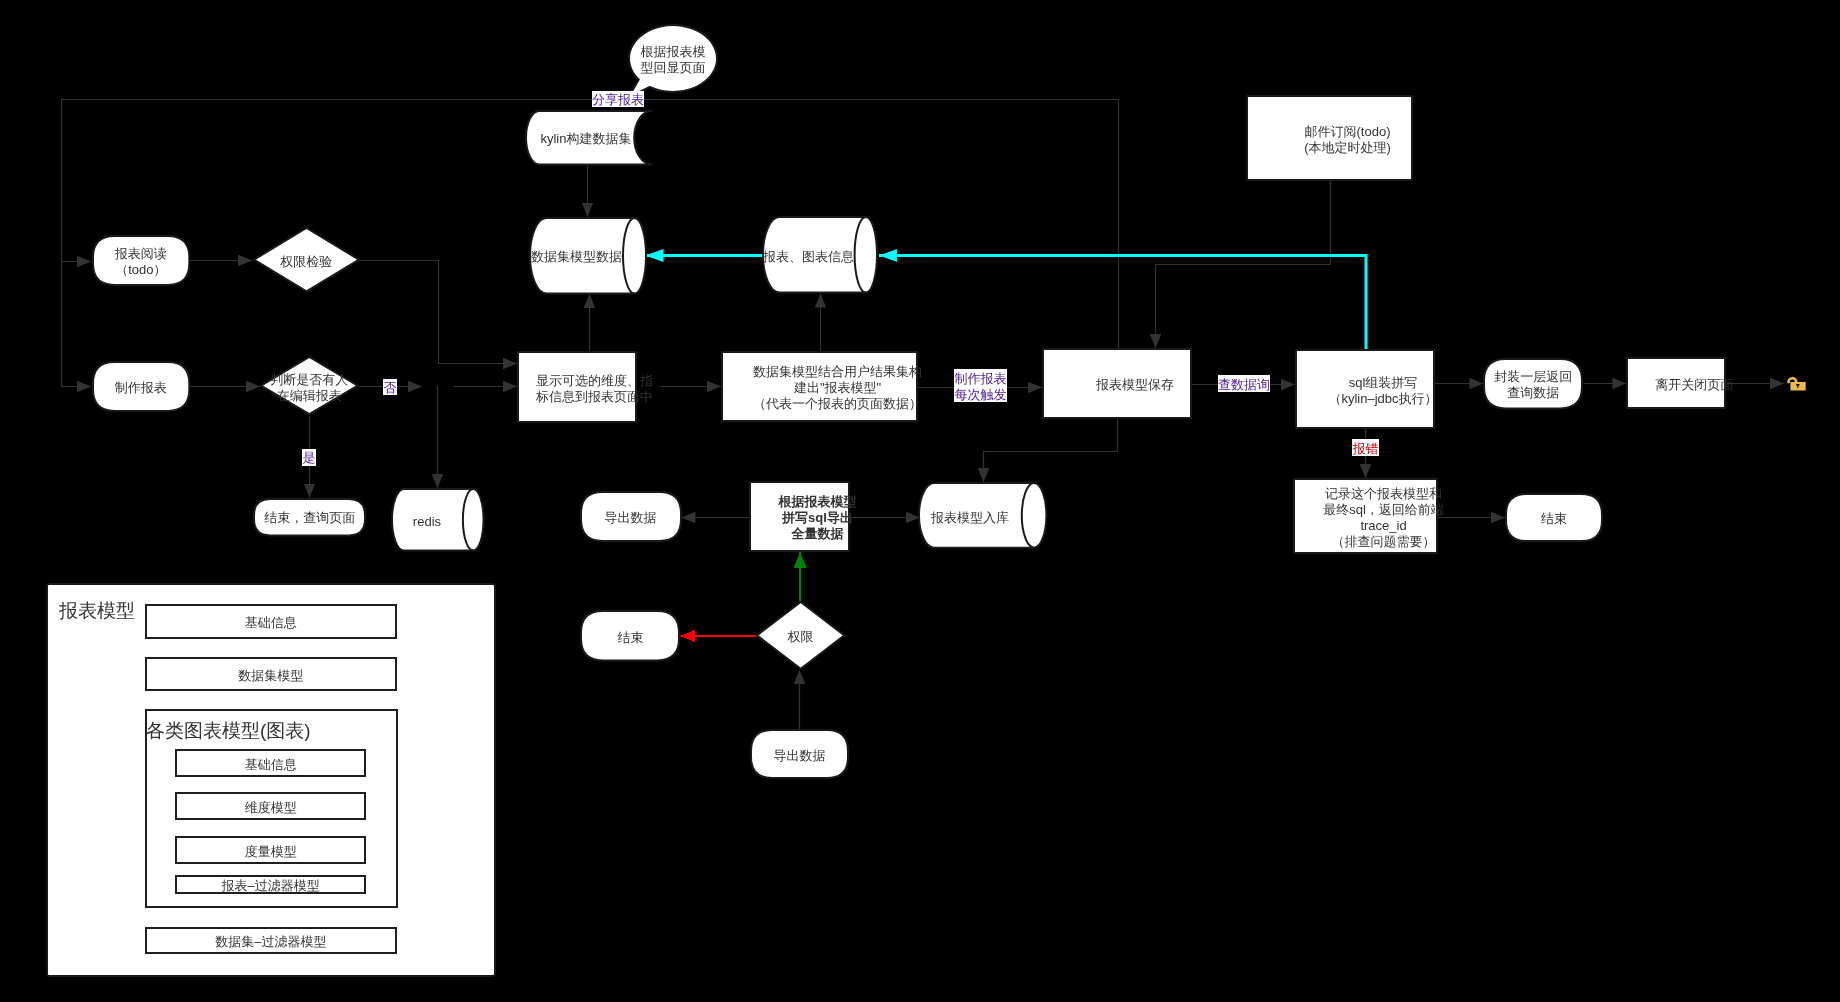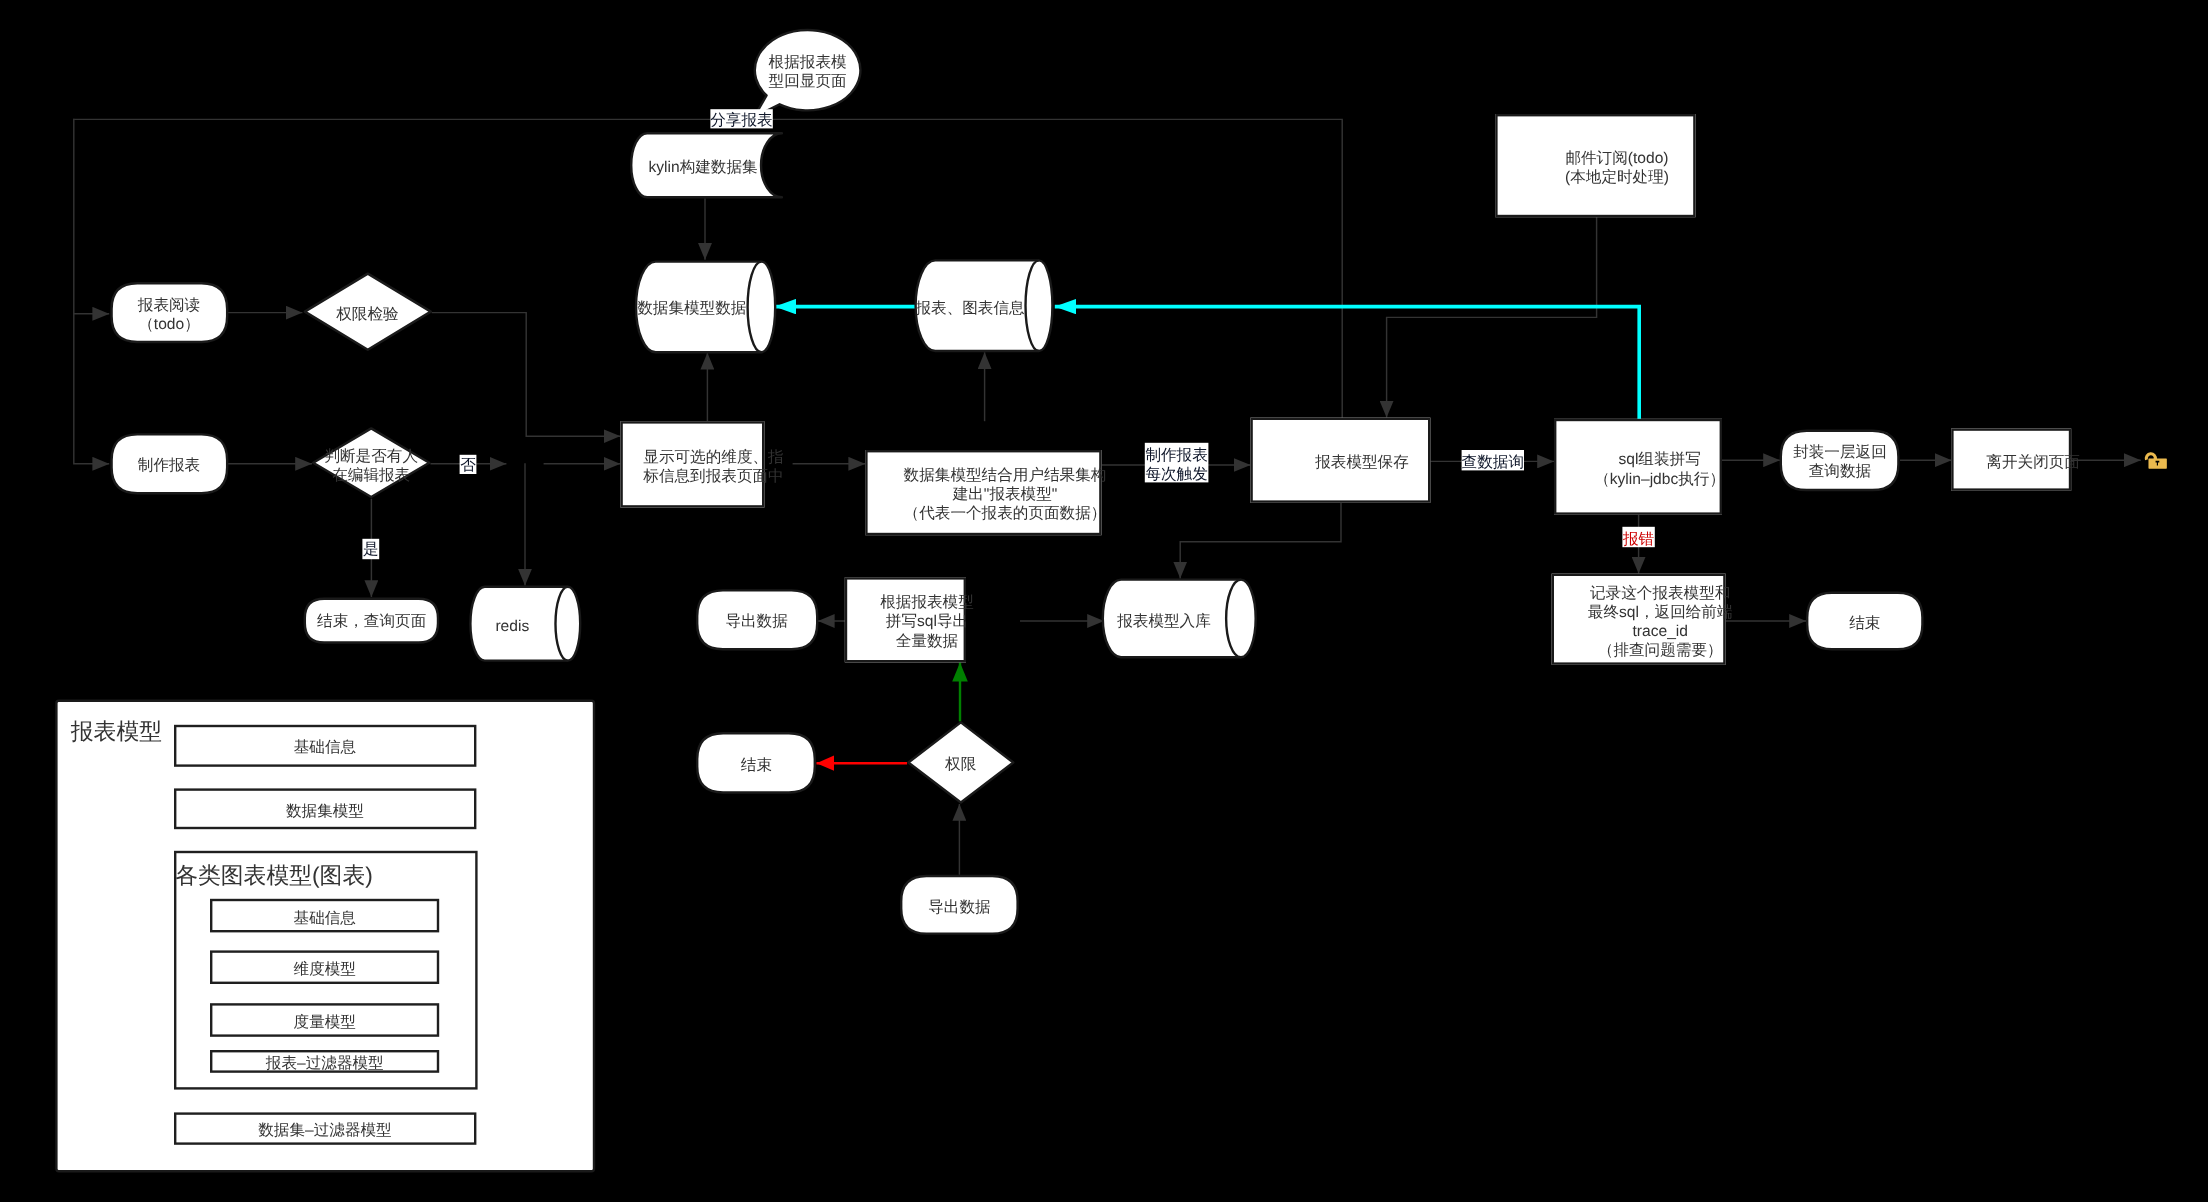--- a/index.html
+++ b/index.html
@@ -2,21 +2,21 @@
 <html><head>
 <meta charset="utf-8">
 <style>
   html,body{margin:0;padding:0;background:#000;}
   #page{position:relative;will-change:transform;transform:translateZ(0);width:1840px;height:1002px;background:#000;overflow:hidden;
         font-family:"Liberation Sans","DejaVu Sans",sans-serif;}
   #edges{position:absolute;left:0;top:0;width:1840px;height:1002px;}
   .node{position:absolute;box-sizing:border-box;display:flex;align-items:center;justify-content:center;}
   .node .txt{position:relative;z-index:2;font-size:13px;line-height:16px;color:#333;text-align:center;white-space:nowrap;margin-top:3.6px;}
   .rect{background:#fff;border:2px solid #1a1a1a;padding-left:36px;}
-  .elabel{position:absolute;background:#fff;color:#0f172a;font-size:13px;line-height:16.5px;
+  .elabel{position:absolute;background:#fff;color:#4c1d95;font-size:13px;line-height:16.5px;
           text-align:center;white-space:nowrap;box-sizing:border-box;}
   .elabel>div{position:relative;top:1.6px;}
   .shapesvg{position:absolute;overflow:visible;}
   #panel{position:absolute;background:#fff;border:2px solid #1a1a1a;border-radius:3px;box-sizing:border-box;}
   .pbox{position:absolute;background:#fff;border:2px solid #1f1f1f;box-sizing:border-box;
         display:flex;align-items:center;justify-content:center;}
   .pbox span{font-size:13px;line-height:16px;color:#333;position:relative;top:1.8px;}
   .ptitle{position:absolute;font-size:19px;line-height:16px;color:#333;white-space:nowrap;}
   #lock{position:absolute;}
 </style>
@@ -144,21 +144,21 @@
           <div>判断是否有人</div>
           <div>在编辑报表</div>
         </div>
       </div>
       <div class="node rect" style="left: 516.6px; top: 351.1px; width: 120px; height: 71.5px;">
         <div class="txt">
           <div>显示可选的维度、指</div>
           <div>标信息到报表页面中</div>
         </div>
       </div>
-      <div class="node rect" style="left: 721px; top: 351px; width: 197px; height: 71px; margin-top: 24px;">
+      <div class="node rect" style="left: 721px; top: 351px; width: 197px; height: 71px;">
         <div class="txt">
           <div>数据集模型结合用户结果集构</div>
           <div>建出"报表模型"</div>
           <div>（代表一个报表的页面数据）</div>
         </div>
       </div>
       <div class="node rect" style="left: 1042px; top: 348px; width: 150px; height: 71px;">
         <div class="txt">
           <div>报表模型保存</div>
         </div>
@@ -201,21 +201,21 @@
         </div>
       </div>
       <div class="node" style="left: 579.5px; top: 491px; width: 102px; height: 51px;">
         <svg width="102" height="51" viewBox="0 0 102 51" class="shapesvg" style="left: 0px; top: 0px;">
           <path d="M 22.4 1 L 79.6 1 Q 101 1 101 22.4 L 101 28.6 Q 101 50 79.6 50 L 22.4 50 Q 1 50 1 28.6 L 1 22.4 Q 1 1 22.4 1 Z" fill="#ffffff" stroke="#1a1a1a" stroke-width="2" stroke-linejoin="round"></path>
         </svg>
         <div class="txt">
           <div>导出数据</div>
         </div>
       </div>
-      <div class="node rect" style="left: 704px; top: 481px; width: 101px; height: 71px;">
+      <div class="node rect" style="left: 749px; top: 481px; width: 101px; height: 71px; font-weight: bold;">
         <div class="txt">
           <div>根据报表模型</div>
           <div>拼写sql导出</div>
           <div>全量数据</div>
         </div>
       </div>
       <div class="node" style="left: 918.6px; top: 482.4px; width: 127.4px; height: 66.7px;">
         <svg width="127.4" height="66.7" viewBox="0 0 127.4 66.7" class="shapesvg" style="left: 0px; top: 0px;">
           <path d="M 15.2 1 L 115.10000000000001 1 A 12.3 32.35 0 0 1 115.10000000000001 65.7 L 15.2 65.7 A 15.2 32.35 0 0 1 15.2 1 Z" fill="#ffffff" stroke="#1a1a1a" stroke-width="2" stroke-linejoin="round"></path>
           <path d="M 115.10000000000001 1 A 12.3 32.35 0 0 0 115.10000000000001 65.7" fill="none" stroke="#1a1a1a" stroke-width="2"></path>

